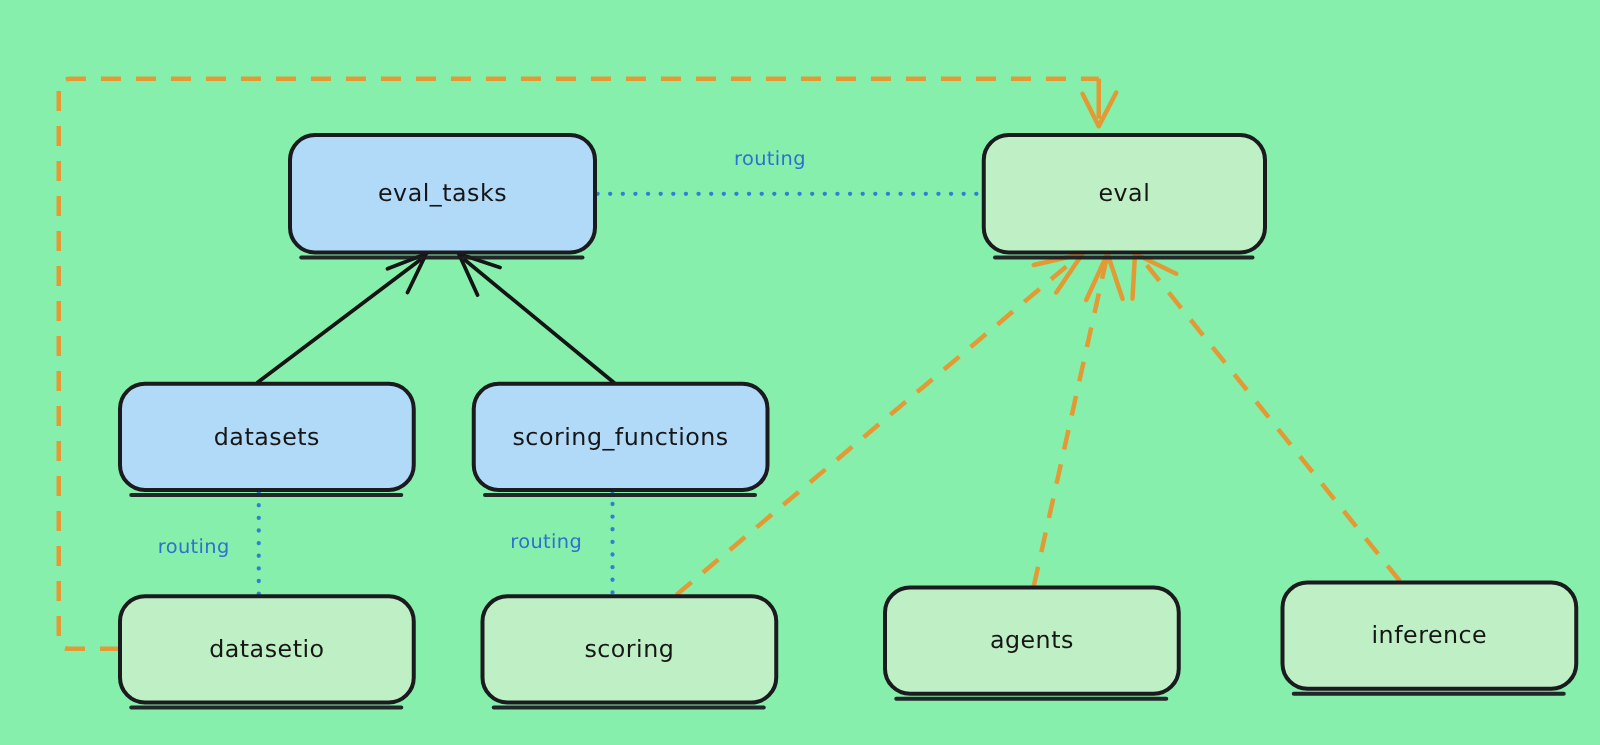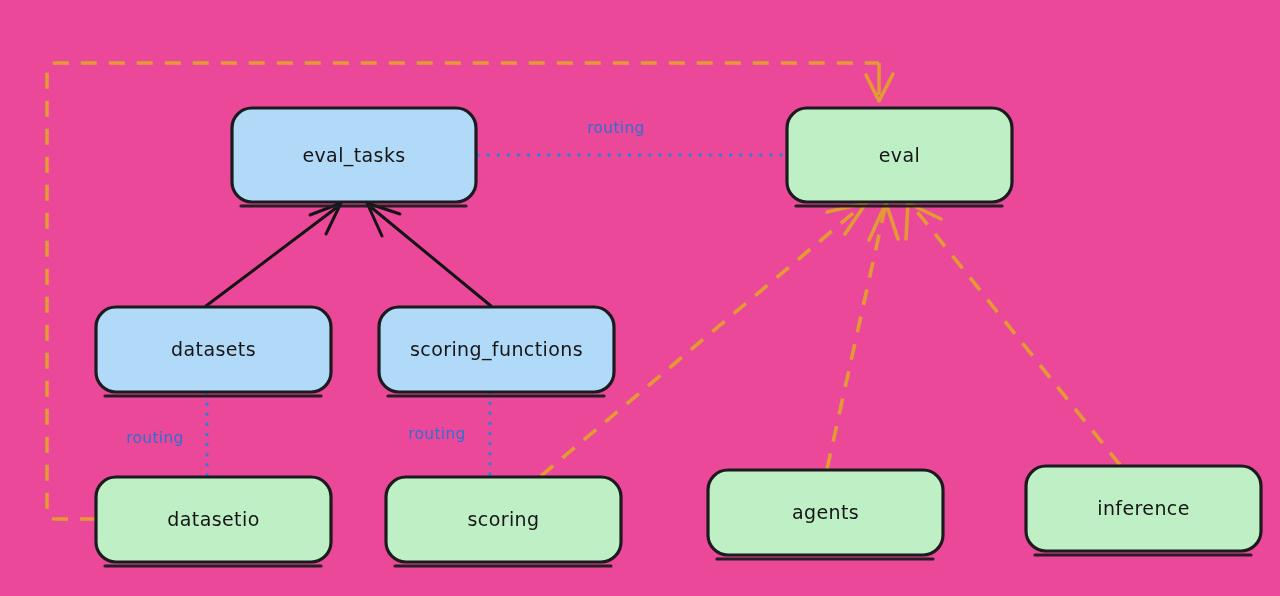--- a/index.html
+++ b/index.html
@@ -11,21 +11,21 @@
   body {
     width: 1280px;
     height: 596px;
     overflow: hidden;
     font-family: "DejaVu Sans", sans-serif;
   }
   #diagram-root {
     position: relative;
     width: 1280px;
     height: 596px;
-    background: #ec4899;
+    background: #86efac;
   }
   svg#diagram-svg {
     display: block;
     width: 1280px;
     height: 596px;
   }
   .node-shape {
     stroke: #1b1b1f;
     stroke-width: 3.2;
     stroke-linejoin: round;

